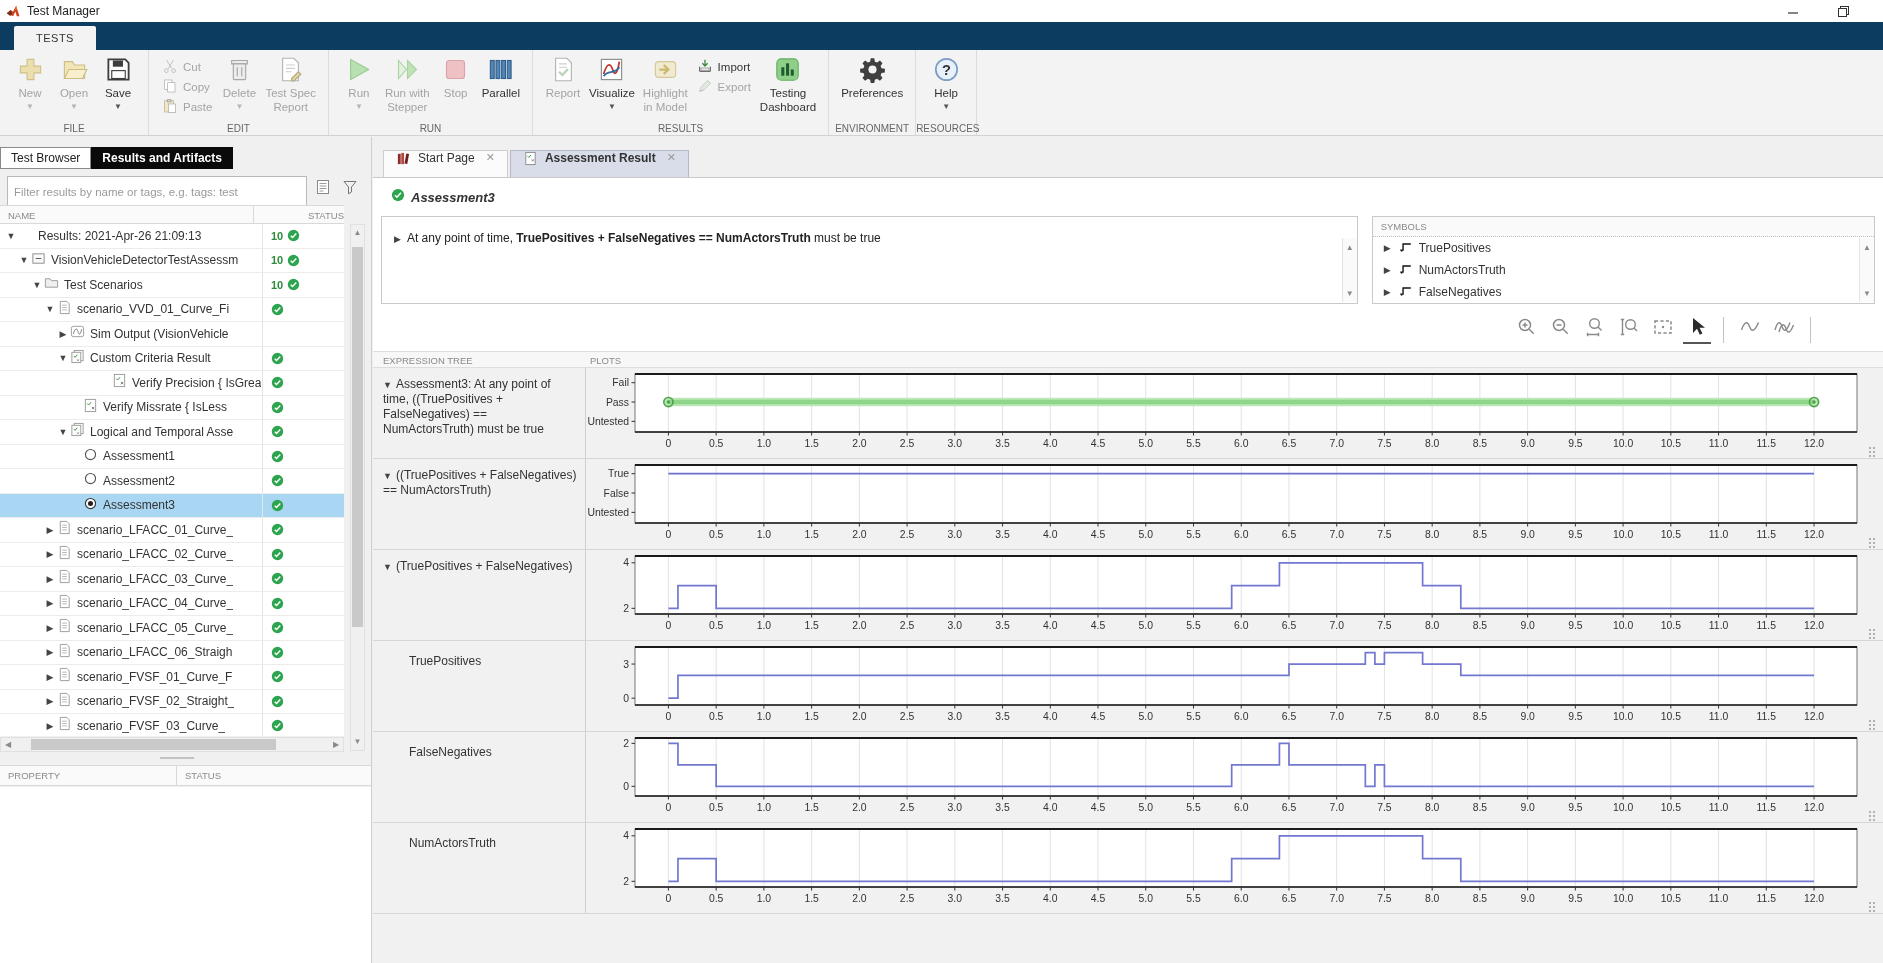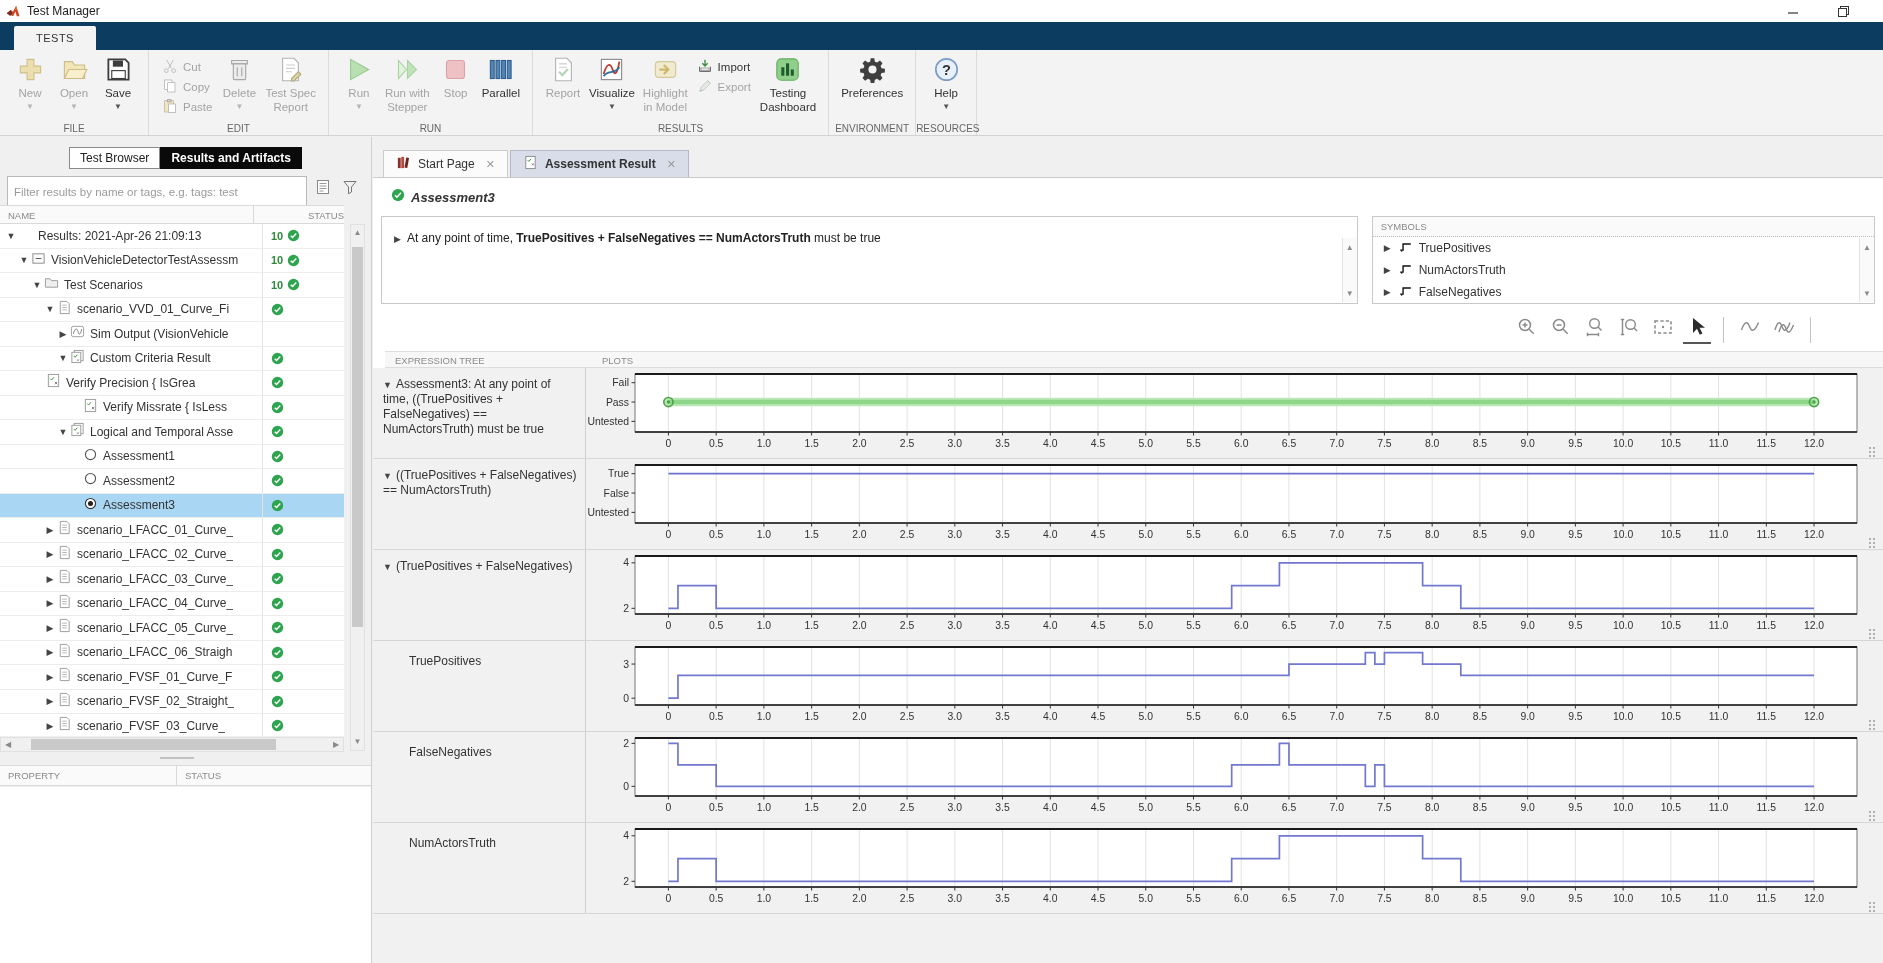--- a/index.html
+++ b/index.html
@@ -31,21 +31,21 @@
   .stack { display:flex; flex-direction:column; justify-content:space-between; padding:2px 2px; }
   .sbtn { display:flex; align-items:center; gap:5px; font-size:11.5px; color:#333; padding:1px 3px; cursor:pointer; }
   .sbtn svg { width:16px; height:16px; }
   .sbtn.disabled { color:#a4a4a4; }
 
   
   .workspace { position:absolute; top:137px; left:0; right:0; bottom:0; }
 
   
   .leftpanel { position:absolute; left:0; top:0; width:372px; bottom:0; background:#f0f0f0; border-right:1px solid #cfcfcf; }
-  .lp-tabs { position:absolute; top:10px; left:0; right:0; display:flex; justify-content:center; }
+  .lp-tabs { position:absolute; top:10px; left:0; right:0; display:flex; }
   .lp-tab { font-size:12px; padding:3px 10px; border:1px solid #8a8a8a; background:#fff; color:#222; cursor:pointer; }
   .lp-tab.active { background:#0a0a0a; color:#fff; border-color:#0a0a0a; font-weight:bold; }
   .filterrow { position:absolute; top:39px; left:7px; right:10px; height:22px; display:flex; gap:5px; }
   .filterrow input { flex:1; height:18px; border:1px solid #b9b9b9; background:#fff; font-size:11.5px; padding:15px 6px; color:#333; font-family:inherit; }
   .filterrow input::placeholder { color:#9a9a9a; }
   .fbtn { width:22px; height:22px; display:flex; align-items:center; justify-content:center; cursor:pointer; }
   .fbtn svg { width:16px; height:16px; }
   .treeheader { position:absolute; top:68px; left:0; width:344px; height:19px; background:#fafafa; border-top:1px solid #d9d9d9; border-bottom:1px solid #d9d9d9; font-size:9.5px; color:#8a8a8a; display:flex;gap:48px; }
   .treeheader .hn { width:263px; padding:4px 0 0 8px; border-right:1px solid #d9d9d9; }
   .treeheader .hs { padding:4px 0 0 6px; }
@@ -68,21 +68,21 @@
   .harrow { position:absolute; top:0; bottom:0; width:14px; display:flex; align-items:center; justify-content:center; font-size:8px; color:#8a8a8a; cursor:pointer; }
   .propsplit { position:absolute; top:620px; left:160px; width:34px; height:3px; border-top:2px solid #c2c2c2; }
   .propheader { position:absolute; top:628px; left:0; right:0; height:21px; background:#fafafa; border-top:1px solid #d9d9d9; border-bottom:1px solid #d9d9d9; font-size:9.5px; color:#8a8a8a; display:flex; }
   .propheader .ph { width:177px; padding:4px 0 0 8px; border-right:1px solid #d9d9d9; }
   .propheader .pv { padding:4px 0 0 8px; }
   .propbody { position:absolute; top:650px; left:0; right:0; bottom:0; background:#fff; }
 
   
   .mainarea { position:absolute; left:373px; top:0; right:0; bottom:0; }
   .doctabs { position:absolute; top:13px; left:10px; height:27px; display:flex; gap:2px; z-index:2; }
-  .doctab { display:flex; align-items:center; gap:7px; padding:0 12px; font-size:12px; color:#333; background:#fbfbfb; border:1px solid #cccccc; border-bottom:none; cursor:pointer; }
+  .doctab { display:flex; gap:7px; padding:0 12px; font-size:12px; color:#333; background:#fbfbfb; border:1px solid #cccccc; border-bottom:none; cursor:pointer; }
   .doctab svg { width:15px; height:15px; }
   .doctab .closex { font-size:11px; color:#9a9a9a; margin-left:4px; cursor:pointer; }
   .doctab.active { background:#d9dde9; border-color:#b4b9c9; font-weight:bold; }
   .maincontent { position:absolute; top:40px; left:0; right:0; bottom:0; background:#fff; border-top:1px solid #c9c9c9; }
   .resultheader { position:absolute; top:10px; left:18px; display:flex; align-items:center; gap:6px; }
   .resultheader svg { width:14px; height:14px; }
   .resultheader .rhlabel { font-size:13px; font-weight:bold; font-style:italic; color:#333; }
   .panelsrow { position:absolute; top:38px; left:8px; right:8px; height:88px; display:flex; gap:14px; }
   .assesspanel { width:978px; border:1px solid #c9c9c9; background:#fff; position:relative; }
   .panelhead { height:20px; background:#fafafa; border-bottom:1px dotted #bdbdbd; font-size:9.5px; color:#8a8a8a; padding:4px 0 0 8px; }
@@ -93,21 +93,21 @@
   .symbolspanel { width:504px; border:1px solid #c9c9c9; background:#fff; position:relative; }
   .symrow { display:flex; align-items:center; gap:6px; height:22px; padding-left:10px; cursor:pointer; }
   .symrow .texp { width:9px; }
   .symrow svg { width:15px; height:13px; }
   .symrow .symlabel { font-size:12px; color:#333; }
   .plottoolbar { position:absolute; top:131px; left:0; right:0; height:42px; display:flex; align-items:center; justify-content:flex-end; padding-right:66px; gap:6px; background:#fff; }
   .ptbtn { width:28px; height:28px; display:flex; align-items:center; justify-content:center; cursor:pointer; border-bottom:2px solid transparent; }
   .ptbtn svg { width:22px; height:22px; }
   .ptbtn.selected { border-bottom:2px solid #555; }
   .ptsep { width:1px; height:26px; background:#c2c2c2; margin:0 6px; }
-  .plotheaders { position:absolute; top:173px; left:12px; right:0; height:17px; background:#f7f7f7; border-top:1px solid #ddd; border-bottom:1px solid #ddd; font-size:9.5px; color:#8a8a8a; display:flex; }
+  .plotheaders { position:absolute; top:173px; left:0; right:0; height:17px; background:#f7f7f7; border-top:1px solid #ddd; border-bottom:1px solid #ddd; font-size:9.5px; color:#8a8a8a; display:flex; }
   .plotheaders .ehl { width:213px; padding:3px 0 0 10px; }
   .plotheaders .phl { padding:3px 0 0 4px; }
   .plotrows { position:absolute; top:190px; left:0; right:0; bottom:0; overflow:hidden; background:#f1f1f1; }
   .plotrow { display:flex; height:91px; border-bottom:1px solid #d6d6d6; background:#f1f1f1; }
   .plabelcell { width:213px; border-right:1px solid #cfcfcf; padding:9px 8px 0 10px; font-size:12px; color:#333; line-height:1.25; }
   .plabelcell .pexp { font-size:9px; color:#444; margin-right:4px; }
   .plabelcell.leaf { padding-left:36px; padding-top:13px; }
   .pplotcell { flex:1; position:relative; }
   .pplotcell svg { display:block; }
 </style>
@@ -487,21 +487,21 @@
             <div class="tstatus">
               <span class="tcheck">
                 <svg viewBox="0 0 16 16">
                   <circle cx="8" cy="8" r="7" fill="#2da44e"></circle>
                   <path d="M4.6 8.3l2.2 2.2 4.6-5" stroke="#fff" stroke-width="1.8" fill="none"></path>
                 </svg>
               </span>
             </div>
           </div>
           <div class="trow">
-            <div class="tname" style="padding-left: 34px;">
+            <div class="tname" style="padding-left: 100px;">
               <span class="texp"></span>
               <span class="ticon">
                 <span><svg viewBox="0 0 16 16">
                     <rect x="2.5" y="1.5" width="11" height="13" fill="#fff" stroke="#9a9a9a"></rect>
                     <path d="M4.5 6l1.5 1.5 2.5-3" stroke="#3d8b3d" fill="none"></path>
                     <path d="M9.5 9.5l2.5 2.5m0-2.5L9.5 12" stroke="#777" fill="none"></path>
                   </svg></span>
               </span>
               <span class="tlabel">Verify Precision { IsGrea</span>
             </div>

